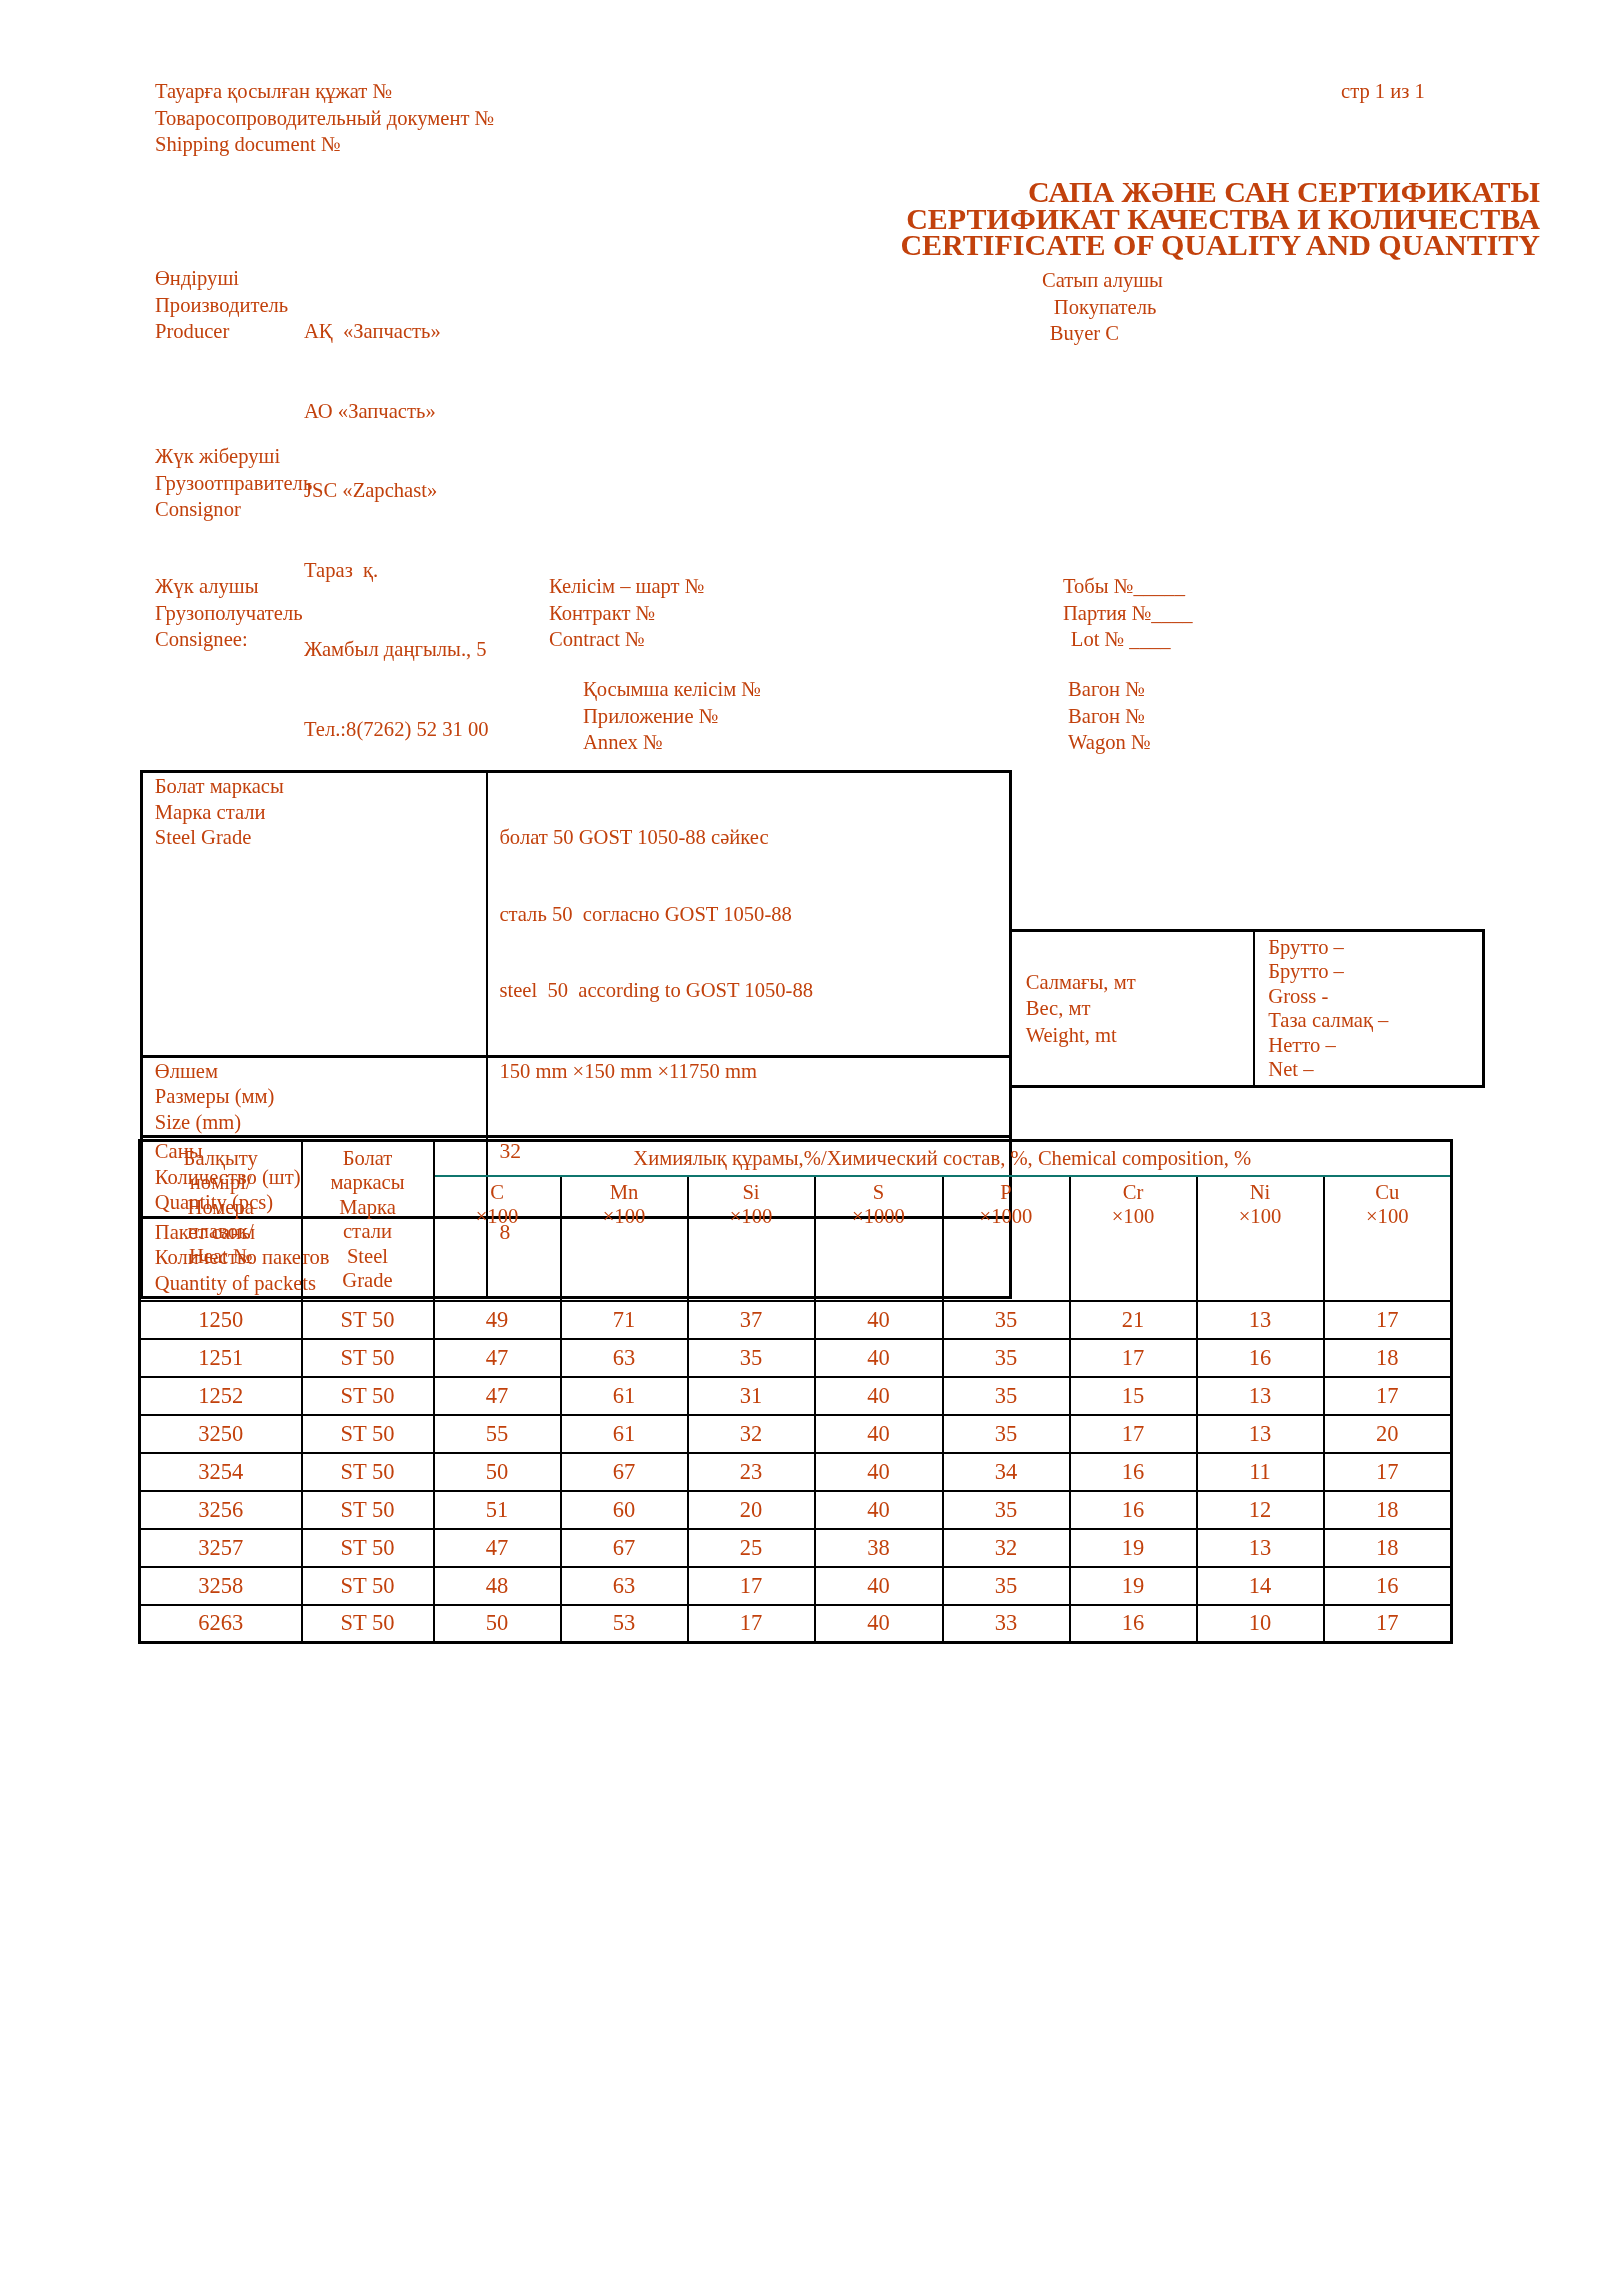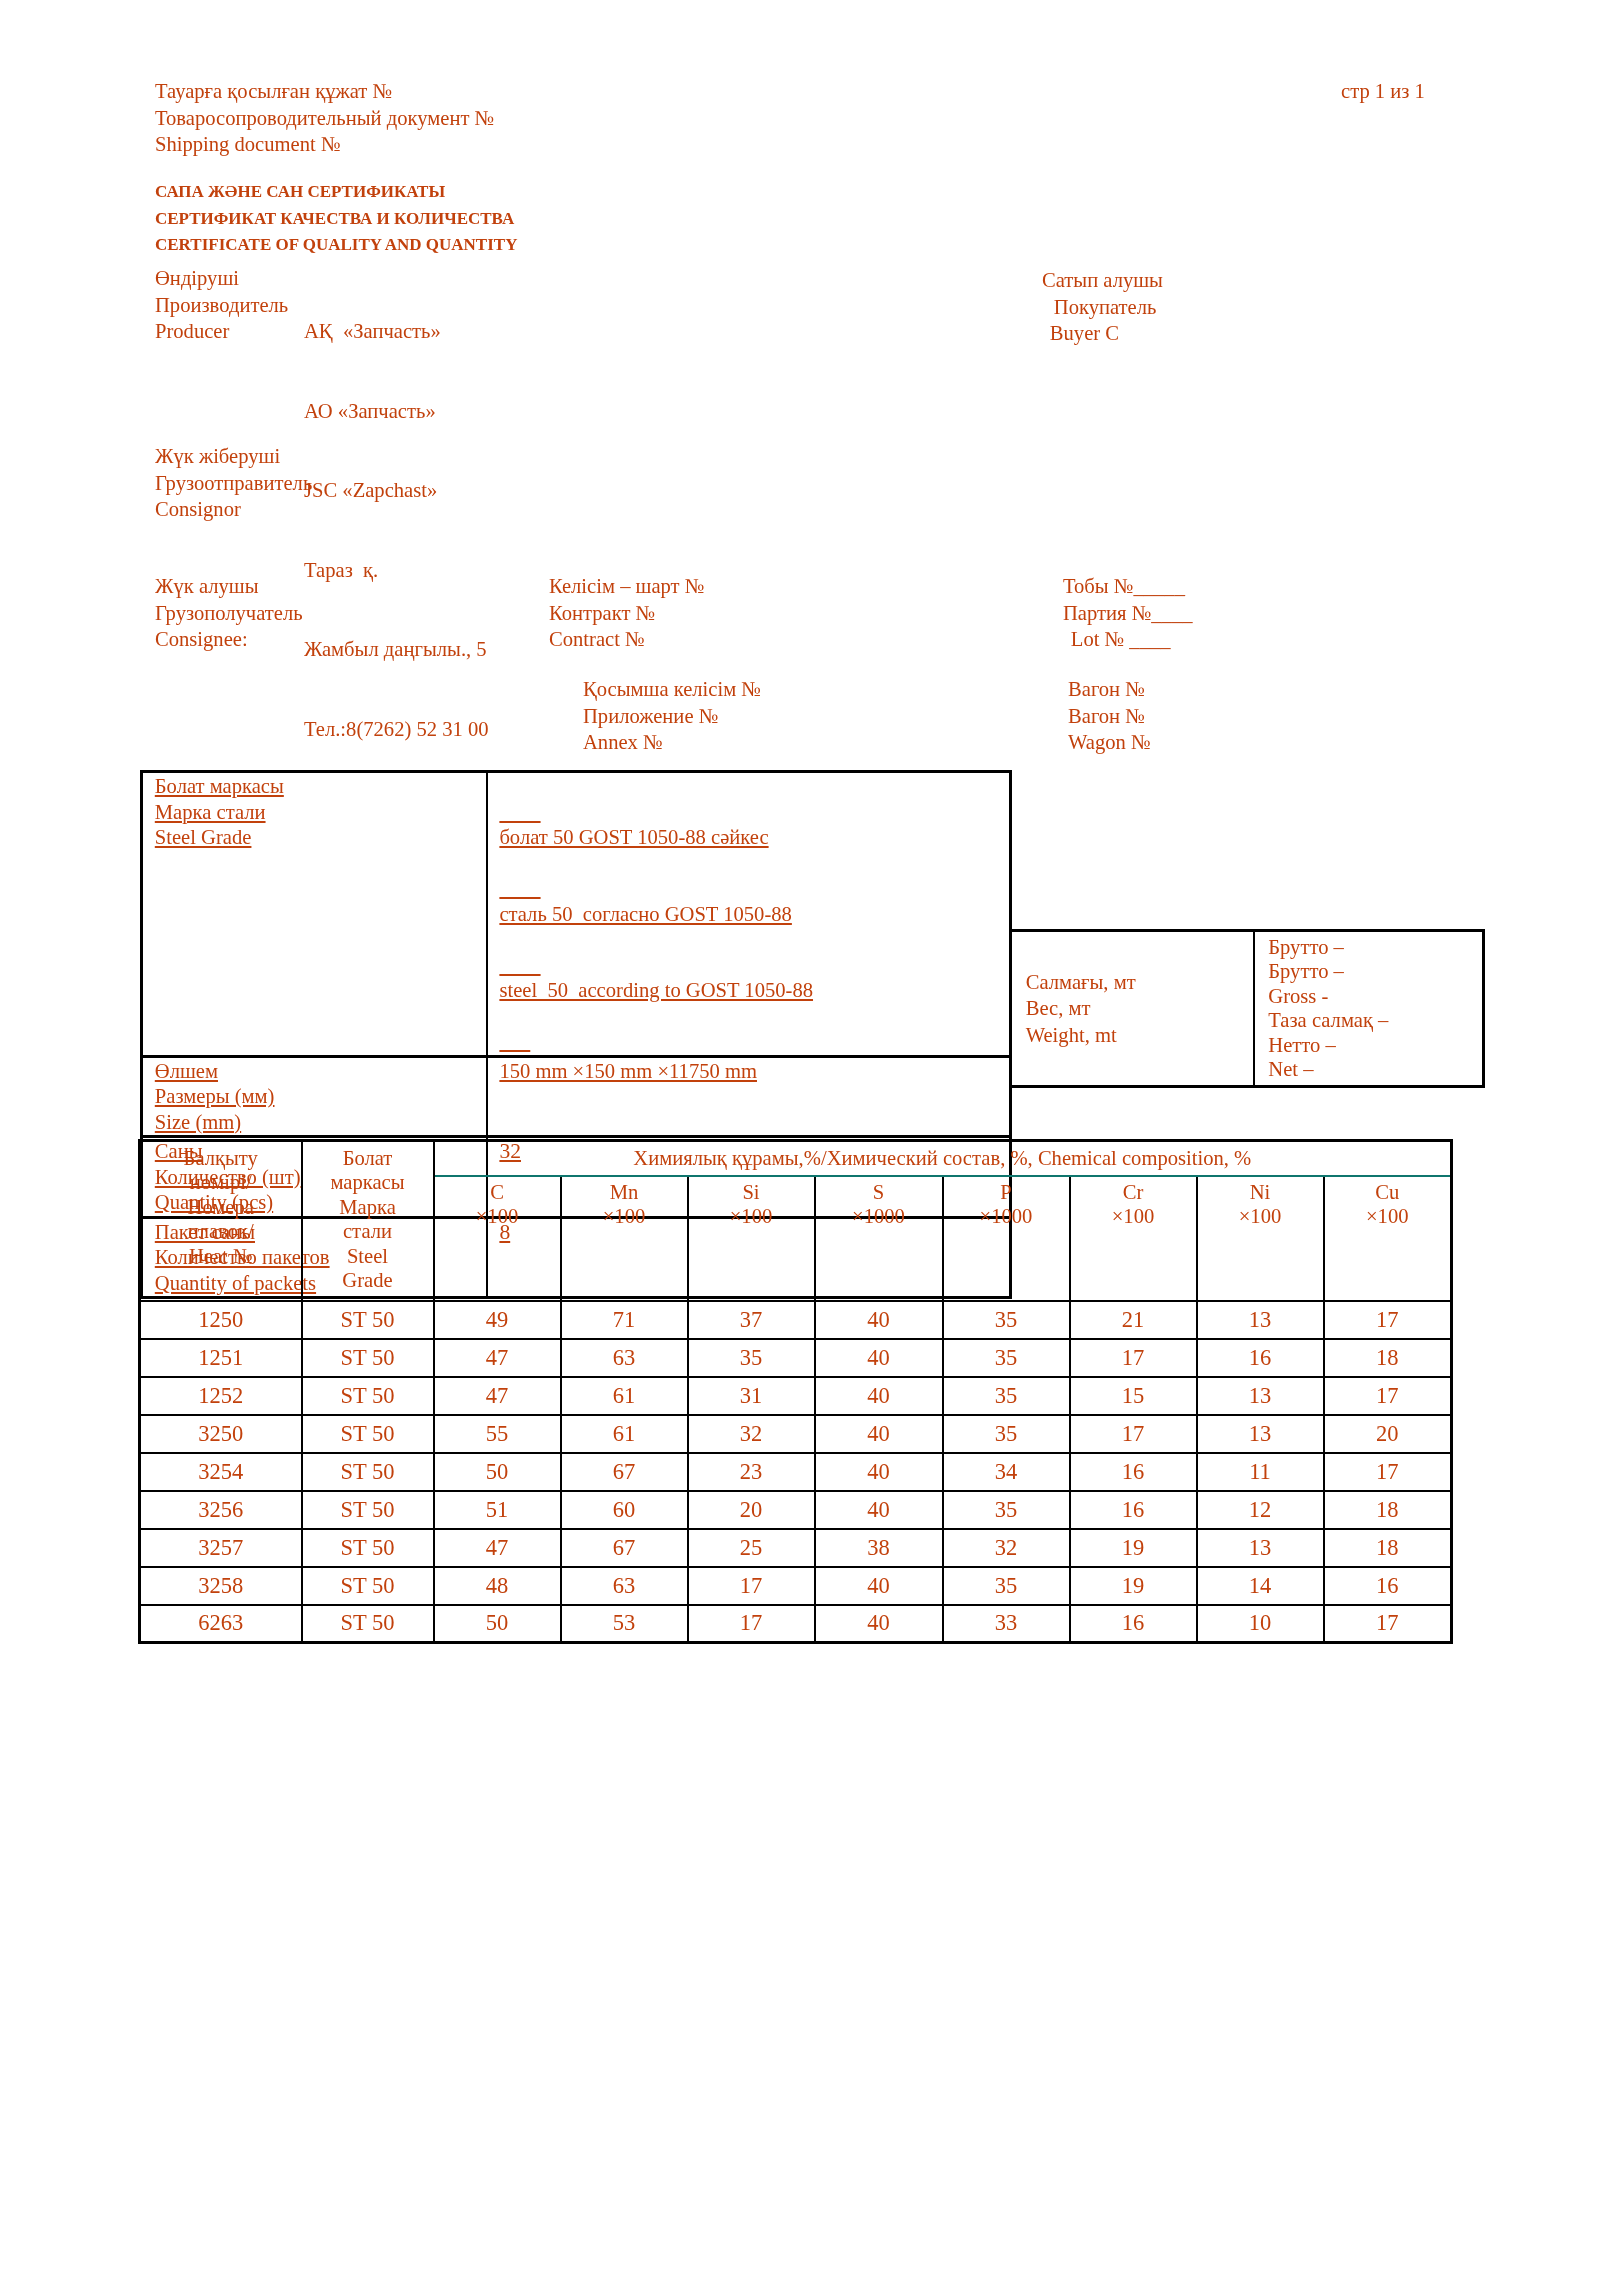--- a/index.html
+++ b/index.html
@@ -9,30 +9,30 @@
     background:#ffffff;
     color:#c2410c;
     font-family:"Liberation Serif","DejaVu Serif",serif;
     font-size:20.6px; line-height:26.5px;
     overflow:hidden;
   }
   .abs { position:absolute; }
   .pre { white-space:pre-wrap; }
   .title {
     left:155px; right:81px; top:179px;
-    text-align:left; font-weight:bold; font-size:17px; line-height:26.5px;
+    text-align:right; font-weight:bold; font-size:30px; line-height:26.5px;
   }
   .ind12 { padding-left:11.8px; }
   .ind8 { padding-left:7.8px; }
 
   
   table { border-collapse:collapse; table-layout:fixed; }
   .infoA { left:140px; top:770px; width:872px; }
   .infoA td { vertical-align:top; padding:1px 7.8px 0 11.8px; line-height:25.5px; }
-  .infoA tr { height:77px;text-decoration:underline; }
+  .infoA tr { height:77px; }
   .infoA td.lab { width:323px; border-top:3.9px solid #000; border-bottom:3.9px solid #000; border-left:3.9px solid #000; border-right:2px solid #000; }
   .infoA td.val { border-top:3.9px solid #000; border-bottom:3.9px solid #000; border-left:2px solid #000; border-right:3.9px solid #000; }
   .bigval { font-size:21.6px; padding-left:3.9px; }
 
   .infoB { left:1009px; top:929px; width:476px; height:159px; }
   .infoB td.weight { width:221px; border:3.9px solid #000; border-right:2.9px solid #000; vertical-align:middle; padding:0 5.9px 0 13.7px; line-height:26.5px; }
   .infoB td.gross { border:3.9px solid #000; border-left:2.9px solid #000; vertical-align:top; padding:2.9px 3.9px 0 13.7px; line-height:24.5px; }
 
   .caption { left:155px; right:81px; top:1092px; text-align:center; }
 

